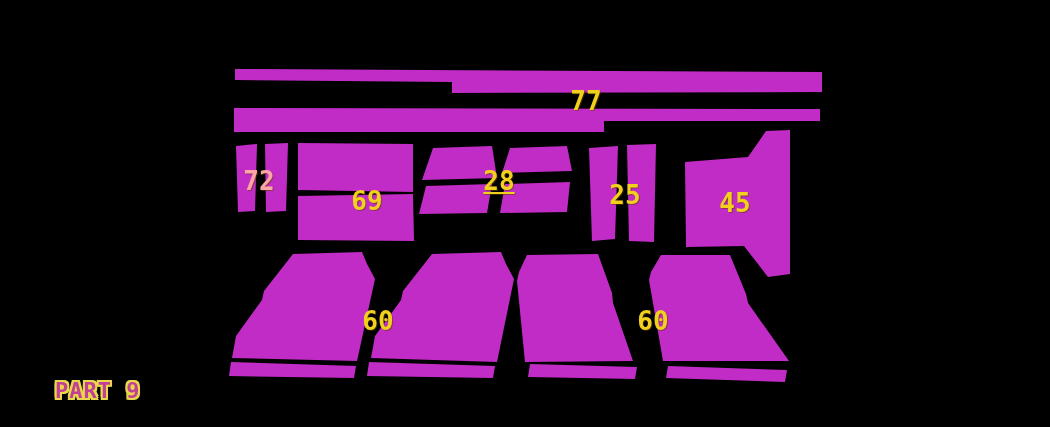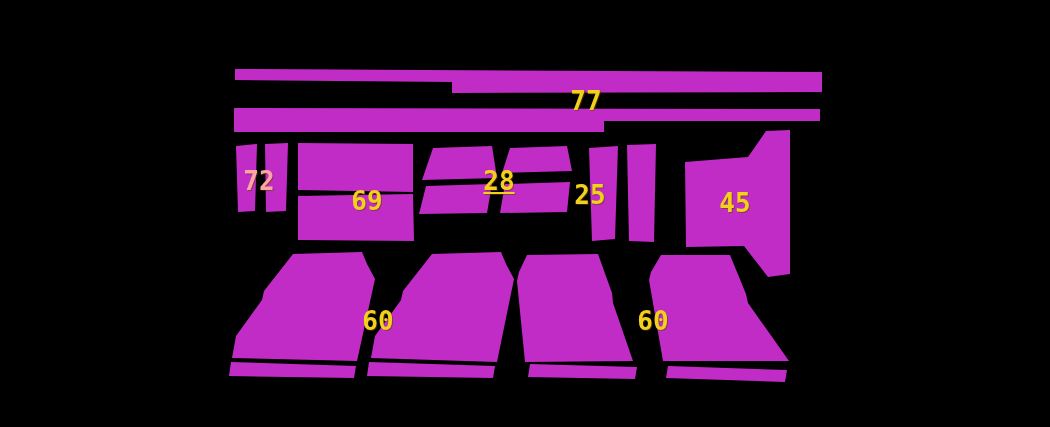--- a/index.html
+++ b/index.html
@@ -51,18 +51,19 @@
       <polygon points="527,255 598,254 612,293 613,303 633,361 525,362 517,281 519,272" fill="#c12cc6"></polygon>
       <polygon points="530,364 637,367 635,379 528,377" fill="#c12cc6"></polygon>
       <polygon points="661,255 730,255 746,294 748,303 789,361 663,361 649,280 651,272" fill="#c12cc6"></polygon>
       <polygon points="668,366 787,370 785,382 666,378" fill="#c12cc6"></polygon>
     </svg>
   <div id="labels">
       <div class="piece-number" style="left: 586px; top: 101px; color: rgb(242, 209, 28);">77</div>
       <div class="piece-number" style="left: 259px; top: 181px; color: #fca5a5;">72</div>
       <div class="piece-number" style="left: 367px; top: 186px; color: rgb(242, 209, 28); margin-top: 15px;">69</div>
       <div class="piece-number" style="left: 499px; top: 181px; color: rgb(242, 209, 28); text-decoration: underline;">28</div>
-      <div class="piece-number" style="left: 590px; top: 195px; color: rgb(242, 209, 28);">25</div>
+      <div class="piece-number" style="left: 625px; top: 195px; color: rgb(242, 209, 28);">25</div>
       <div class="piece-number" style="left: 735px; top: 203px; color: rgb(242, 209, 28);">45</div>
       <div class="piece-number" style="left: 378px; top: 321px; color: rgb(242, 209, 28);">60</div>
       <div class="piece-number" style="left: 653px; top: 321px; color: rgb(242, 209, 28);">60</div>
     </div>
+  <div class="part-title" style="color: rgb(195, 62, 149); text-shadow: rgb(232, 216, 74) -2px 0px 0px, rgb(232, 216, 74) 2px 0px 0px, rgb(232, 216, 74) 0px -2px 0px, rgb(232, 216, 74) 0px 2px 0px, rgb(232, 216, 74) -2px -2px 0px, rgb(232, 216, 74) 2px -2px 0px, rgb(232, 216, 74) -2px 2px 0px, rgb(232, 216, 74) 2px 2px 0px;">PART 9</div>
 </div>
 
 </body></html>

